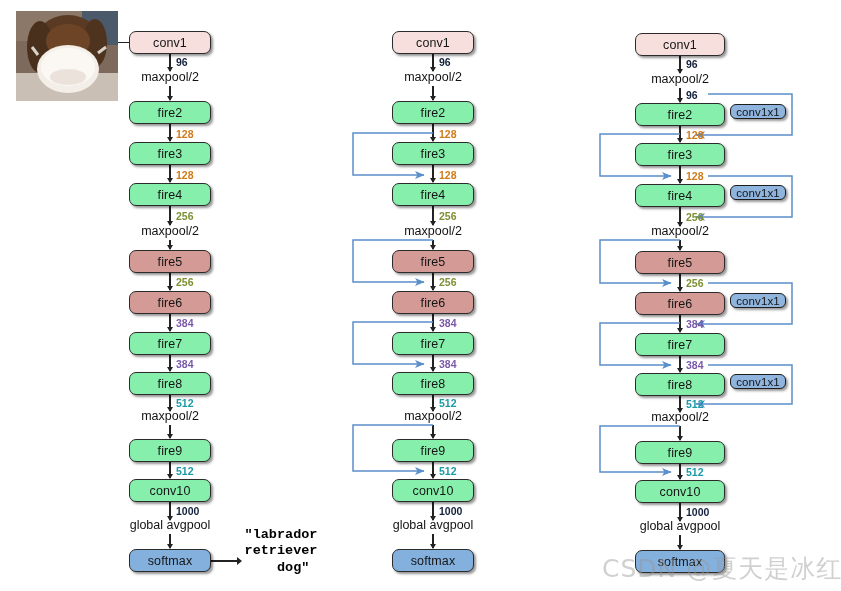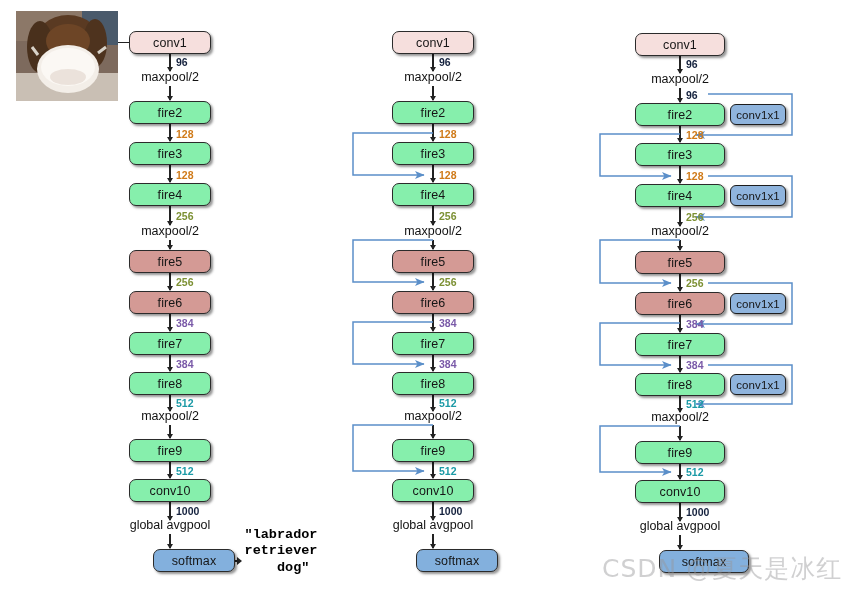--- a/index.html
+++ b/index.html
@@ -23,24 +23,24 @@
     font-size:12.5px;
     color:#161616;
     box-shadow:2px 2px 2.5px rgba(0,0,0,.42);
     letter-spacing:.1px;
     white-space:nowrap;
     z-index:6;
   }
   .n-conv1{background:#f6dfdd;}
   .n-fire-l{background:#86efac;}
   .n-fire-d{background:#d49a95;text-align:center;}
-  .n-soft{background:#83b0dd;margin-left:24px;}
+  .n-soft{background:#83b0dd;}
   .n-conv1x1{
     background:#8fb4dd;
-    height:21px;
+    height:15px;
     font-size:11.5px;
     border:1.6px solid #1d1d1d;
     border-radius:6px;
     box-shadow:2px 2px 2.5px rgba(0,0,0,.4);
   }
 
   
   .plain{
     position:absolute;
     font-size:12.5px;

